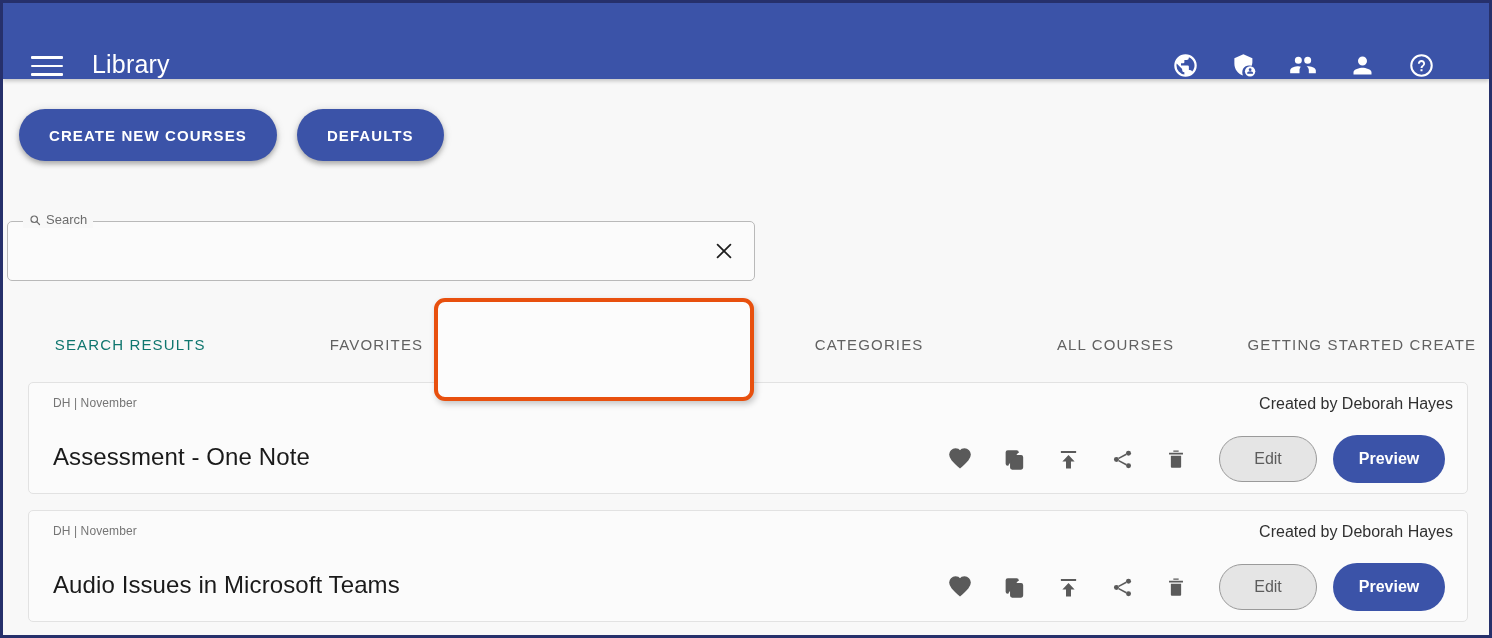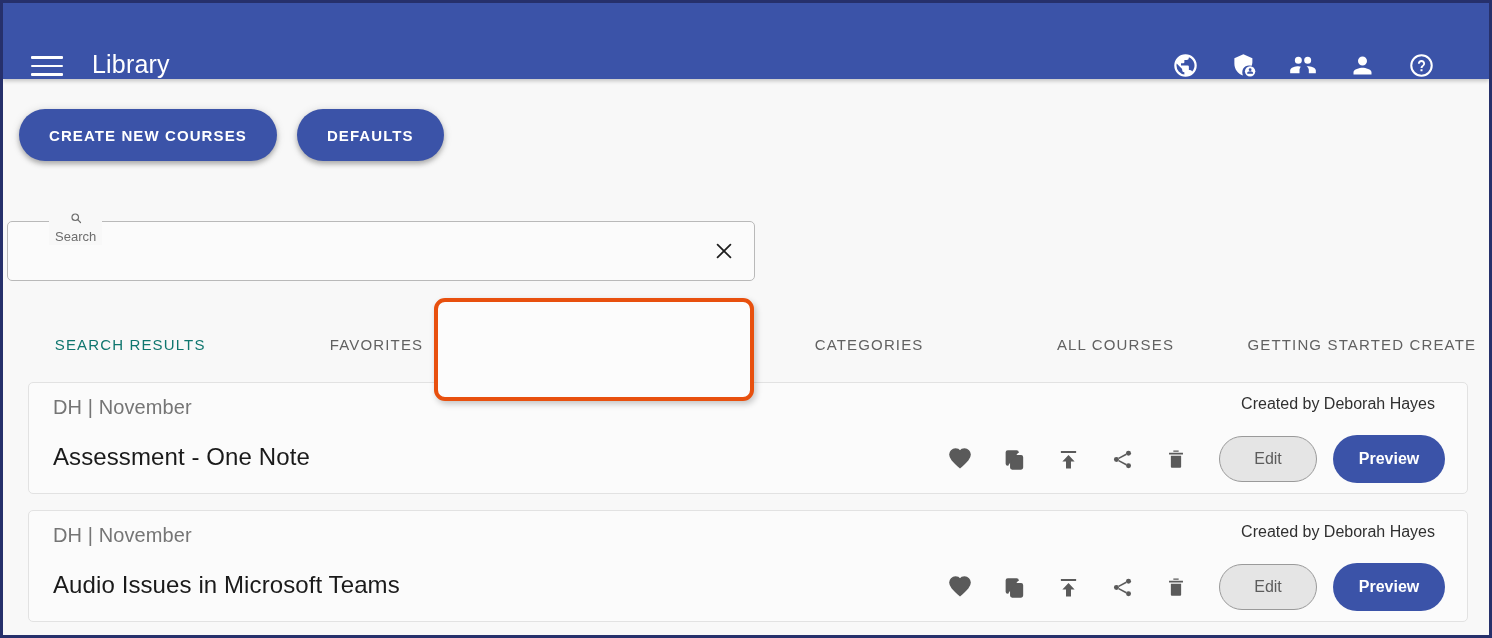--- a/index.html
+++ b/index.html
@@ -108,31 +108,30 @@
   .search-box {
     position: absolute;
     inset: 0;
     border: 1px solid #b9b9b9;
     border-radius: 5px;
     background: #fbfbfb;
     box-sizing: border-box;
   }
   .search-legend {
     position: absolute;
-    left: 42px;
+    left: 16px;
     top: -9px;
     background: #f8f8f8;
     padding: 0 6px;
     font-size: 13px;
     color: #6d6d6d;
     display: flex;
     align-items: center;
     gap: 5px;
     line-height: 16px;
-    flex-direction: column;
   }
   .search-legend svg { display:block; }
   .search-input {
     position: absolute;
     left: 14px; top: 4px;
     width: 660px; height: 50px;
     border: none;
     outline: none;
     background: transparent;
     font-size: 15px;
@@ -214,36 +213,36 @@
     background: #fbfbfb;
     border: 1px solid #e2e2e2;
     border-radius: 5px;
     box-sizing: border-box;
     margin-bottom: 16px;
   }
   .row-meta {
     position: absolute;
     left: 24px;
     top: 13px;
-    font-size: 20px;
+    font-size: 12px;
     color: #757575;
     letter-spacing: .1px;
   }
   .row-title {
     position: absolute;
     left: 24px;
     top: 60px;
     font-size: 24px;
     color: #1a1a1a;
     font-weight: 400;
     letter-spacing: .1px;
   }
   .row-created {
     position: absolute;
-    right: 32px;
+    right: 14px;
     top: 12px;
     font-size: 16px;
     color: #303030;
   }
   .row-actions {
     position: absolute;
     right: 22px;
     top: 52px;
     display: flex;
     align-items: center;

